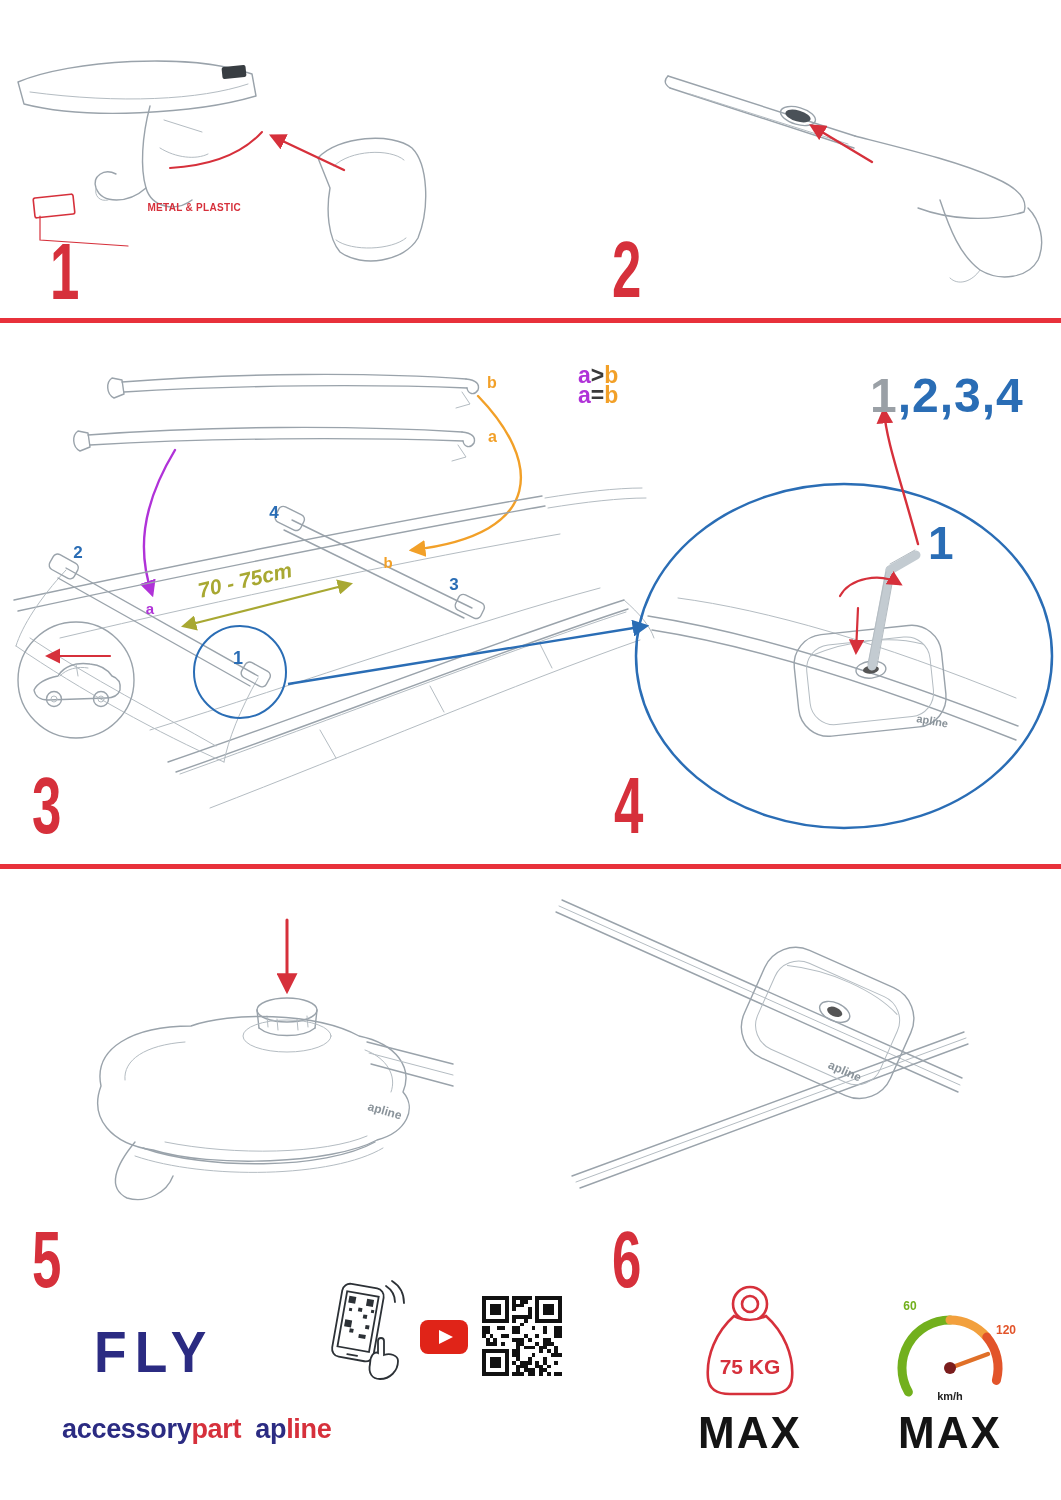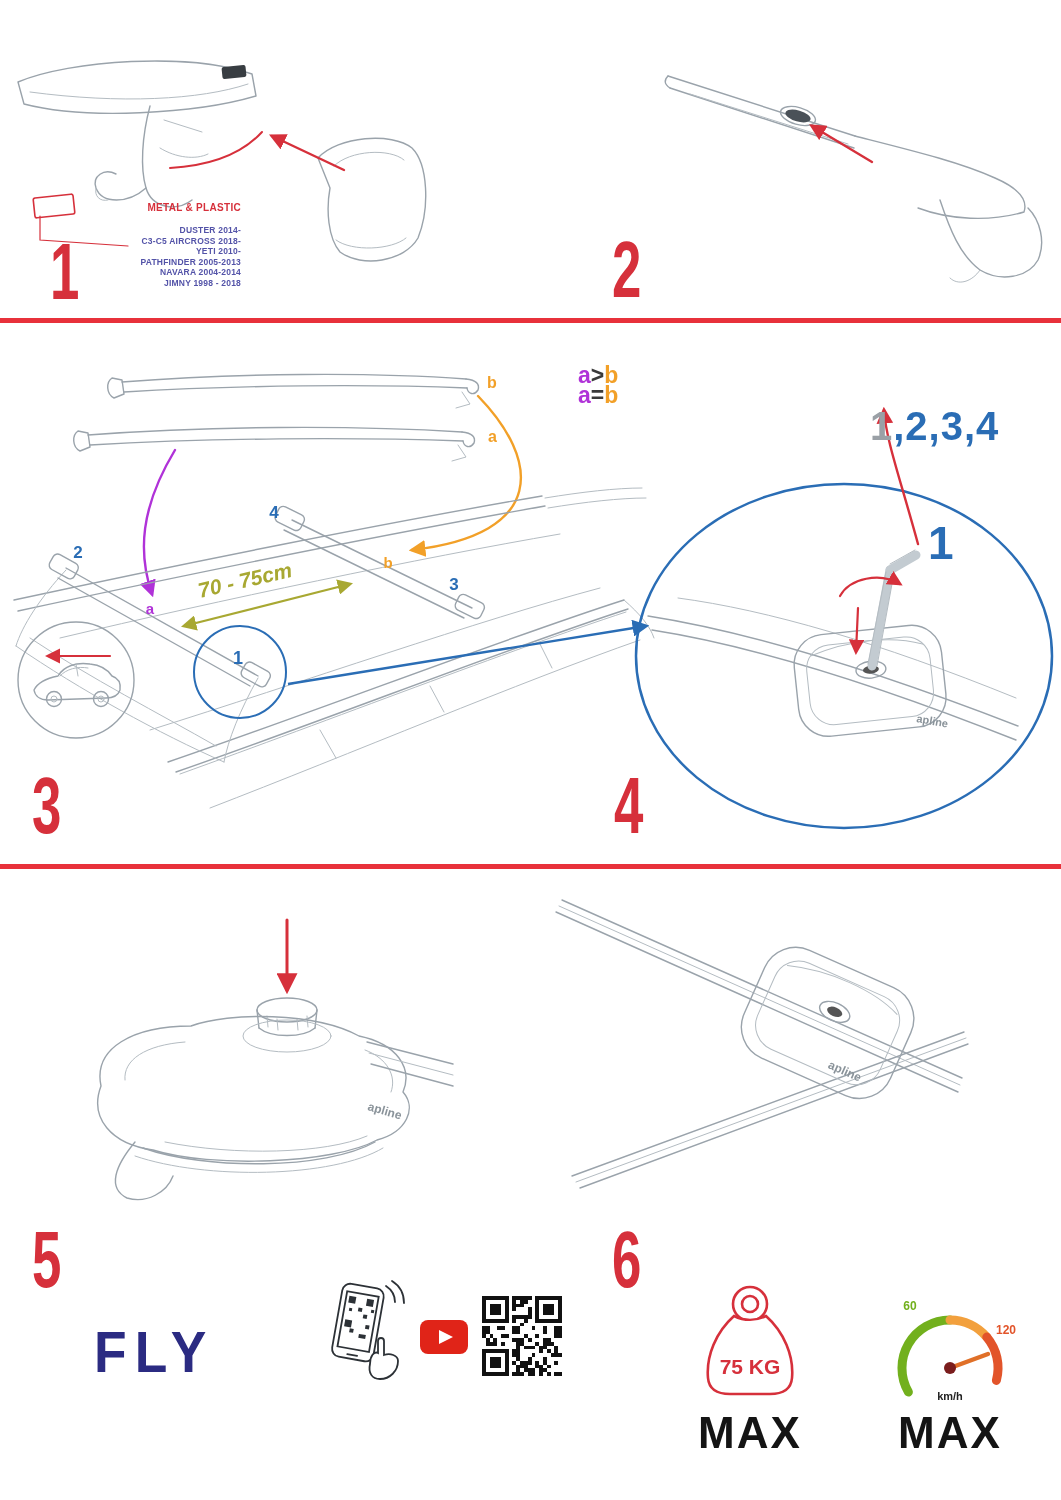--- a/index.html
+++ b/index.html
@@ -7,28 +7,28 @@
   body { font-family:"Liberation Sans", sans-serif; }
   .page { position:relative; width:1061px; height:1500px; background:#fff; overflow:hidden; }
   .abs { position:absolute; }
   svg { overflow:visible; display:block; }
 
   .divider { position:absolute; left:0; width:100%; height:5px; background:#e8313b; }
 
   .step-num { color:#d6303b; font-size:80px; font-weight:700; line-height:.9;
               transform:scaleX(.66); transform-origin:left top; }
 
-  .material { font-size:10px; font-weight:700; color:#d6303b; letter-spacing:.3px; margin-bottom:12px; }
+  .material { font-size:10px; font-weight:700; color:#d6303b; letter-spacing:.3px; margin-bottom:19px; }
   .veh-list { text-align:right; }
   .veh { font-size:8.5px; font-weight:700; color:#5353a8; line-height:10.6px; letter-spacing:.2px; }
 
   .formula { font-size:23px; font-weight:700; line-height:1.1;text-align:right; }
   .c-purple { color:#b032d8; } .c-orange { color:#f2a028; } .c-dark { color:#3a3a3a; }
 
-  .seq { font-size:40px; font-weight:700; letter-spacing:1px; white-space:nowrap;margin-top:36px; }
+  .seq { font-size:48px; font-weight:700; letter-spacing:1px; white-space:nowrap; }
   .seq-first { color:#9aa0a6; } .seq-rest { color:#2a6db5; }
   .callout-1 { font-size:46px; font-weight:700; color:#2a6db5; }
 
   .fly { font-size:58px; font-weight:700; color:#2b2b82; letter-spacing:9px;
          transform:scaleX(.92); transform-origin:left top; }
   .brandline { font-size:27px; font-weight:700; letter-spacing:-.3px; white-space:nowrap; }
   .b-navy { color:#2b2b82; } .b-red { color:#d6303b; } .b-gap { display:inline-block; width:14px; }
 
   .max-label { font-size:44px; font-weight:700; color:#141414; text-align:center; letter-spacing:2px; }
 
@@ -71,28 +71,20 @@
       <path class="sketch-thin" d="M336,200 C352,212 392,210 406,198"></path>
     </g>
     <line x1="344" y1="130" x2="272" y2="96" class="redline" stroke-width="2.4" marker-end="url(#mr1)"></line>
     <path class="redline" stroke-width="2" d="M262,92 C240,116 206,126 170,128"></path>
     <rect x="34" y="156" width="40" height="20" rx="2" class="redline" stroke-width="1.6" transform="rotate(-6 54 166)"></rect>
     <polyline points="40,176 40,200 128,206" class="redline" stroke-width="1.2"></polyline>
   </svg>
 
   <div class="abs" style="left:96px;top:202px;width:145px">
     <div class="material" style="text-align:right">METAL &amp; PLASTIC</div>
-    <div class="veh-list">
-      <div class="veh">DUSTER 2014-</div>
-      <div class="veh">C3-C5 AIRCROSS 2018-</div>
-      <div class="veh">YETI 2010-</div>
-      <div class="veh">PATHFINDER 2005-2013</div>
-      <div class="veh">NAVARA 2004-2014</div>
-      <div class="veh">JIMNY 1998 - 2018</div>
-    </div>
   </div>
 
   <div class="abs step-num" style="left:50px;top:236px">1</div>
 
   <svg class="abs" style="left:650px;top:50px" width="410" height="260" viewBox="0 0 410 260">
     <defs>
       <marker id="mr2" viewBox="0 0 10 10" refX="8" refY="5" markerWidth="7" markerHeight="7" orient="auto">
         <path d="M0,0 L10,5 L0,10 z" fill="#d6303b"></path>
       </marker>
     </defs>
@@ -314,20 +306,23 @@
       <ellipse cx="302" cy="138" rx="16" ry="9" fill="#e8ecef" class="sketch"></ellipse>
       <ellipse cx="302" cy="138" rx="8" ry="4.5" fill="#555"></ellipse>
       <text transform="translate(318,192)" font-size="12" class="lbl-brand">apline</text>
     </g>
   </svg>
 
   <div class="abs step-num" style="left:612px;top:1224px">6</div>
 
   <div class="abs fly" style="left:94px;top:1318px">FLY</div>
 
+  <div class="abs brandline" style="left:62px;top:1414px">
+    <span class="b-navy">accessory</span><span class="b-red">part</span><span class="b-gap"></span><span class="b-navy">ap</span><span class="b-red">line</span>
+  </div>
 
   <svg class="abs" style="left:310px;top:1278px" width="100" height="105" viewBox="0 0 100 105">
     <g transform="rotate(10 50 50)" stroke="#2c3136" stroke-width="1.8" fill="none" stroke-linecap="round">
       <rect x="26" y="8" width="42" height="74" rx="8"></rect>
       <rect x="31" y="16" width="32" height="56"></rect>
       <path d="M42,78 L52,78"></path>
     </g>
     <g fill="#2c3136" transform="rotate(10 50 50)">
       <rect x="34" y="20" width="7" height="7"></rect>
         <rect x="52" y="20" width="7" height="7"></rect>

